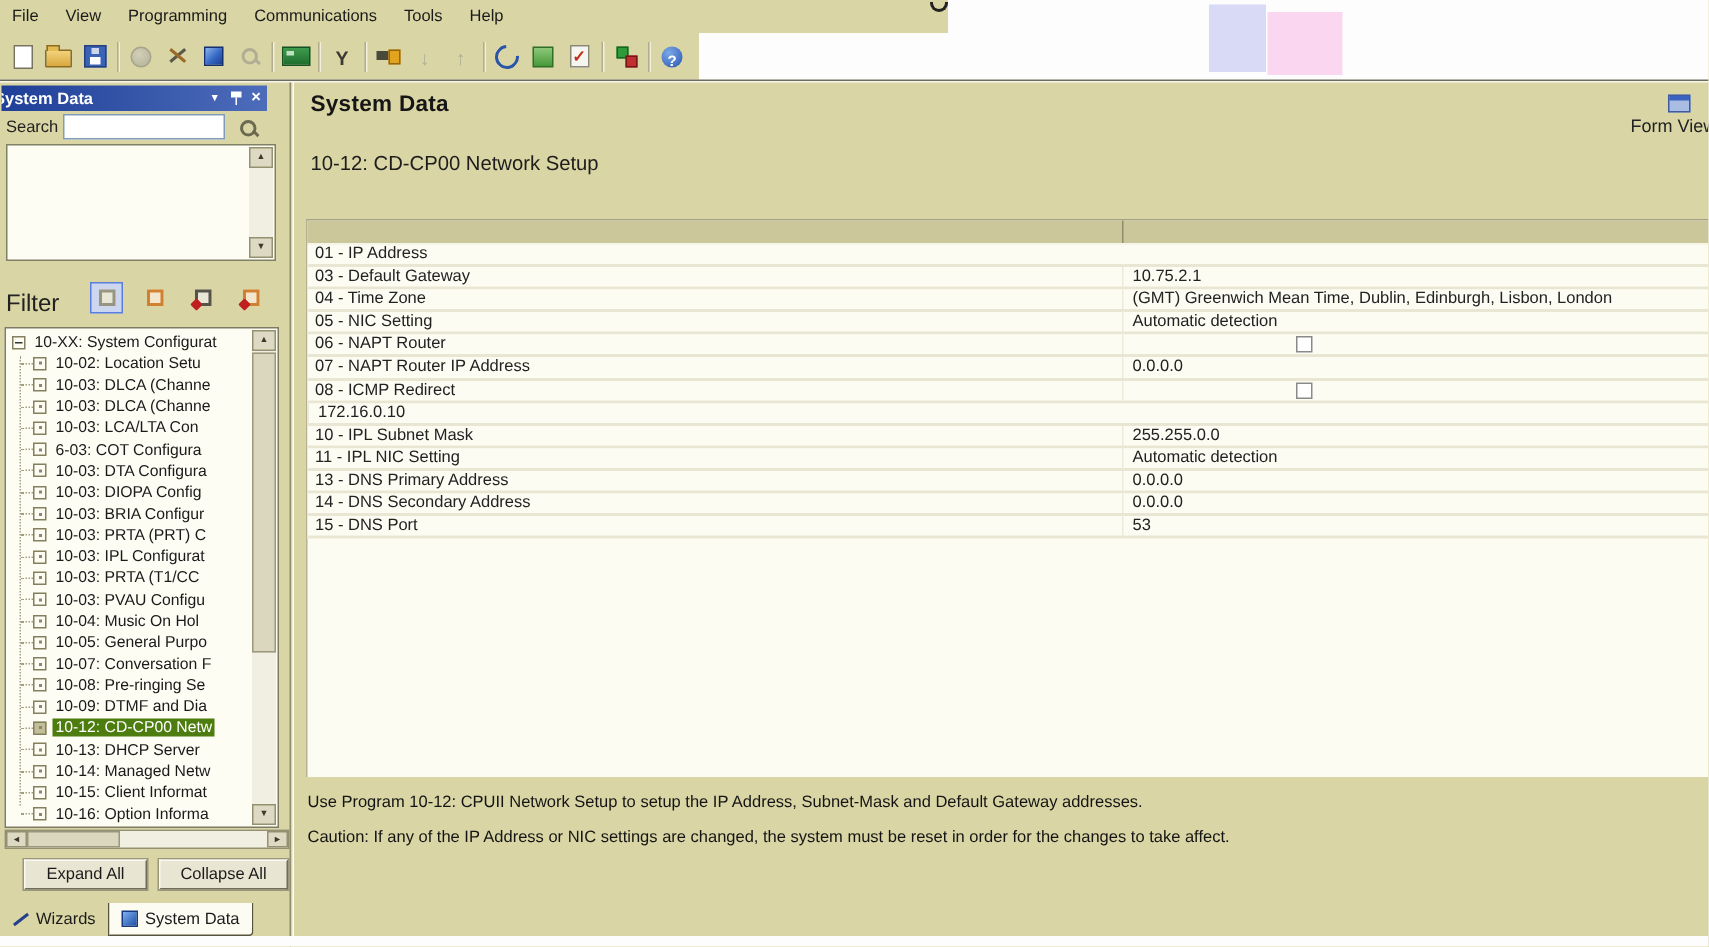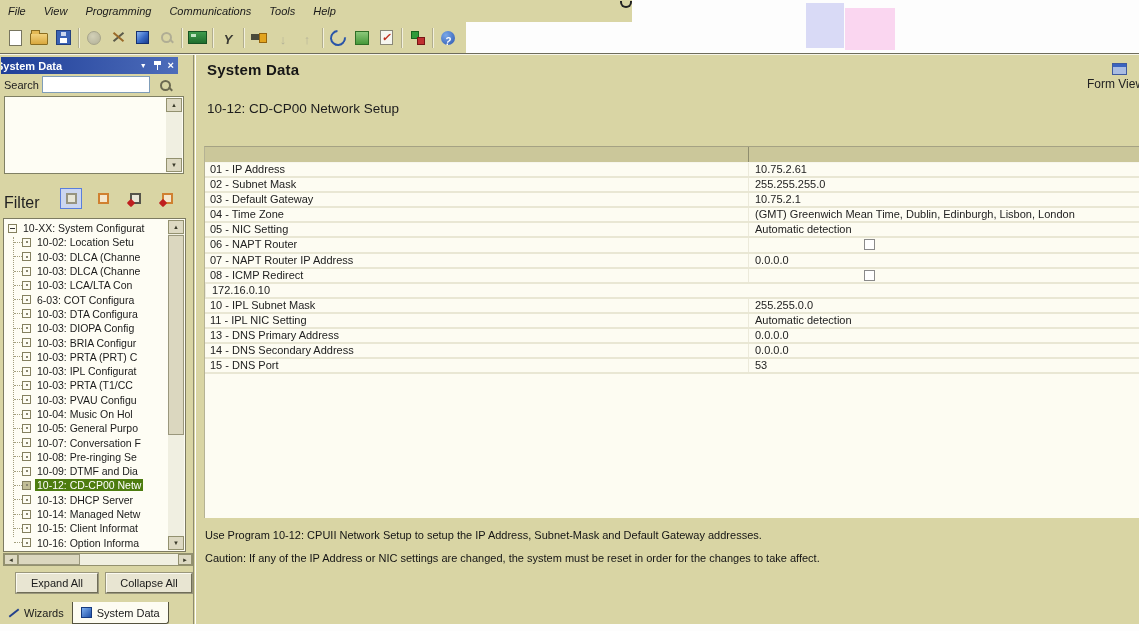--- a/index.html
+++ b/index.html
@@ -1,20 +1,20 @@
 <!DOCTYPE html>
 <html><head>
 <meta charset="utf-8">
 <style>
   html,body{margin:0;padding:0;}
   body{width:1139px;height:631px;position:relative;overflow:hidden;background:#ffffff;
        font-family:"Liberation Sans",sans-serif;-webkit-font-smoothing:antialiased;}
 
   
-  .topbar{position:absolute;left:0;top:0;width:1139px;height:53px;background:#fdfdfd;font-style:italic;}
+  .topbar{position:absolute;left:0;top:0;width:1139px;height:53px;background:#fdfdfd;}
   .menu-row{position:absolute;left:0;top:0;width:632px;height:22px;background:#d9d5a4;
             display:flex;align-items:center;padding-left:8px;box-sizing:border-box;}
   .menu-item{font-size:11px;color:#1a1a1a;margin-right:18px;white-space:nowrap;}
   .toolbar-row{position:absolute;left:0;top:22px;width:466px;height:31px;background:#d9d5a4;
                display:flex;align-items:center;padding-left:3px;box-sizing:border-box;}
   .tbtn{width:24px;height:26px;display:flex;align-items:center;justify-content:center;flex:none;}
   .tbtn.disabled{filter:grayscale(.9);opacity:.5;}
   .tsep{width:1px;height:20px;background:#b2ae8d;margin:0 3px;box-shadow:1px 0 0 #f2f0dd;flex:none;}
   .hline1{position:absolute;left:0;top:53px;width:1139px;height:1px;background:#6e6c5c;}
   .hline2{position:absolute;left:0;top:54px;width:1139px;height:1px;background:#f6f5e9;}
@@ -444,25 +444,20 @@
   <div class="formview-label">Form View</div>
 
   <div class="stable">
     <div class="thead">
       <div class="thcell name"></div>
       <div class="thcell value"></div>
     </div>
     <div id="table-body">
         <div class="trow">
           <div class="tcell name">01 - IP Address</div>
-          <div class="tcell value">10.75.2.61</div>
-        </div>
-        <div class="trow">
-          <div class="tcell name">02 - Subnet Mask</div>
-          <div class="tcell value">255.255.255.0</div>
         </div>
         <div class="trow">
           <div class="tcell name">03 - Default Gateway</div>
           <div class="tcell value">10.75.2.1</div>
         </div>
         <div class="trow">
           <div class="tcell name">04 - Time Zone</div>
           <div class="tcell value">(GMT) Greenwich Mean Time, Dublin, Edinburgh, Lisbon, London</div>
         </div>
         <div class="trow">

